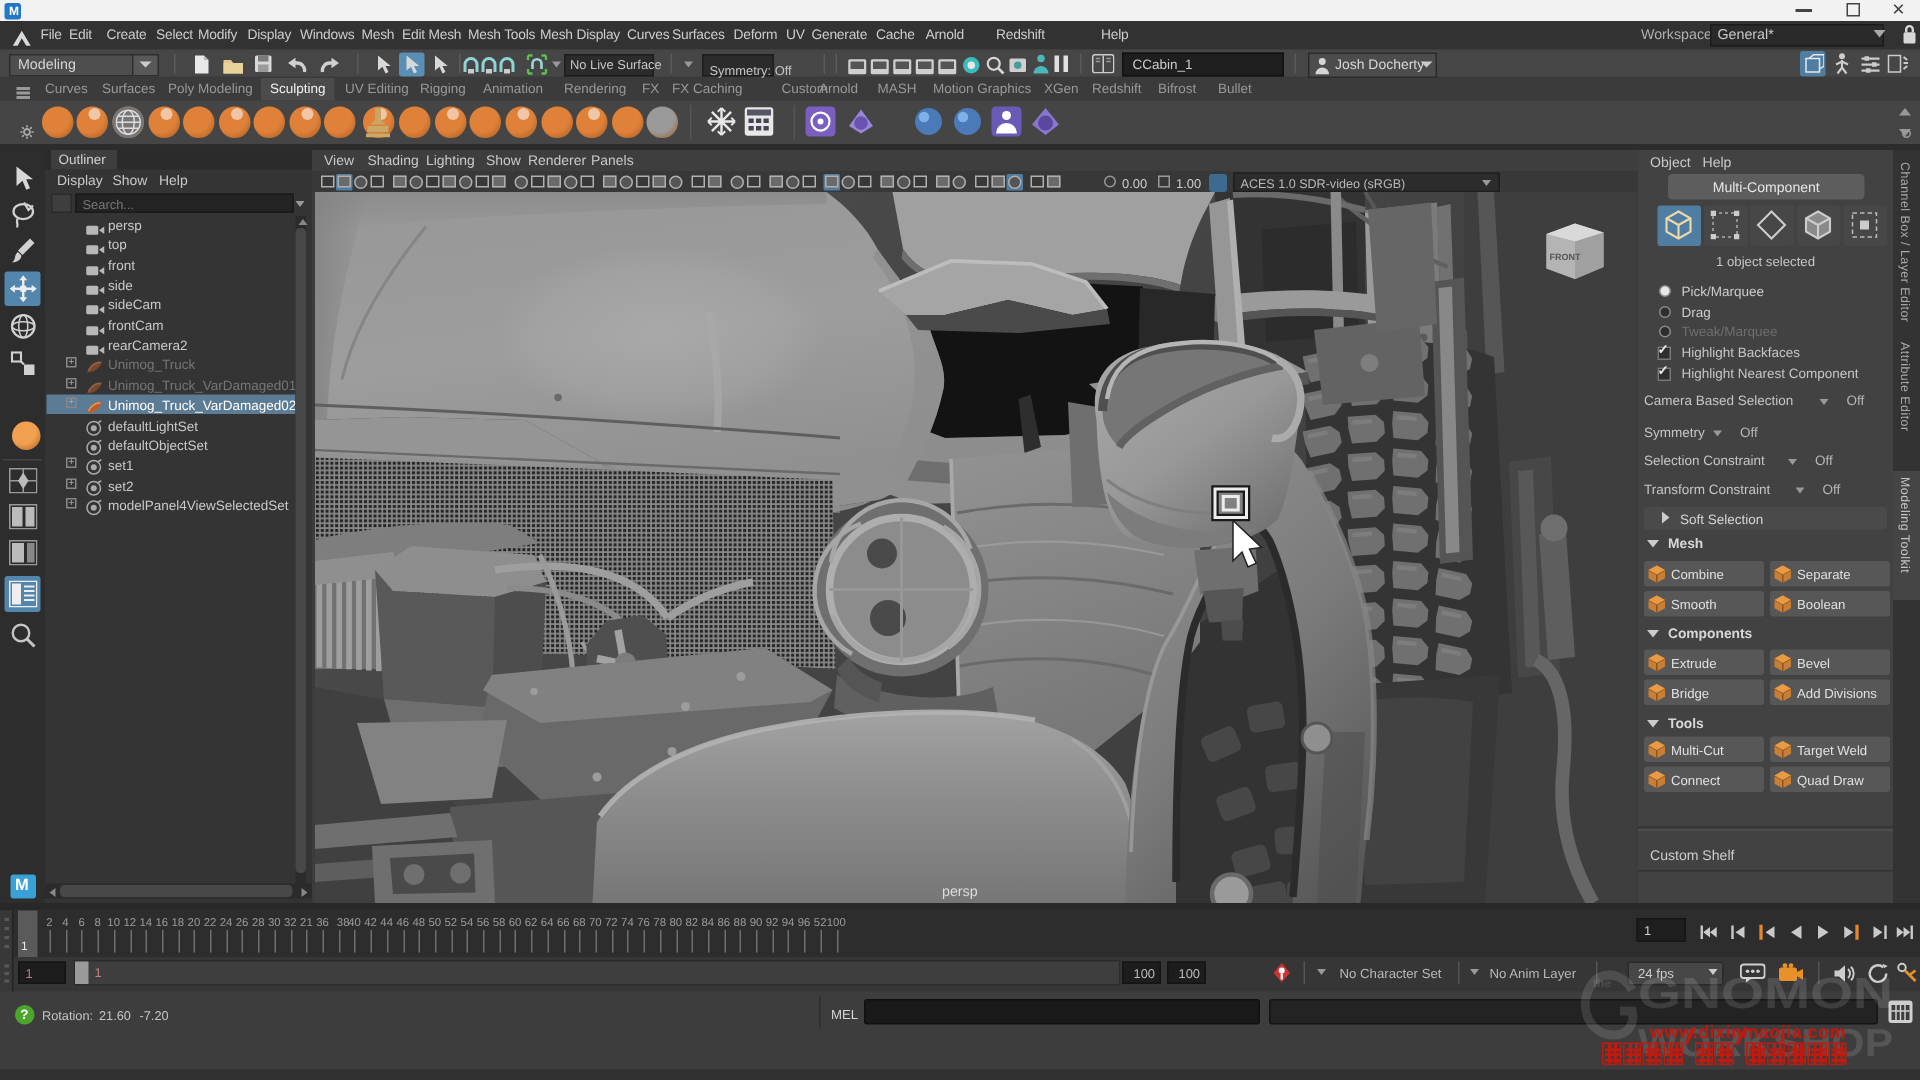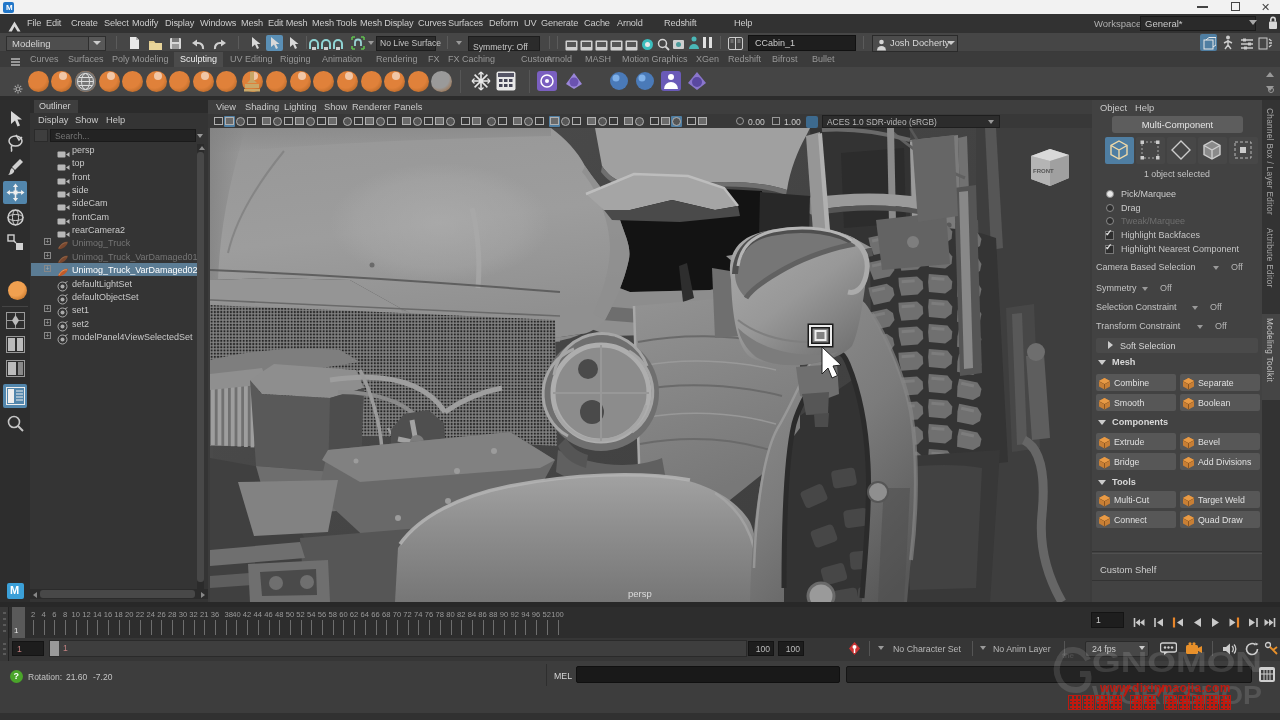--- a/index.html
+++ b/index.html
@@ -100,21 +100,21 @@
         <rect x="4" y="8" width="4" height="3" fill="#cccccc"></rect>
       </svg></div>
 <div class="abs" style="left:351px;top:36px;"><svg width="14" height="14">
         <path d="M1,1 h3 M1,1 v3 M13,1 h-3 M13,1 v3 M1,13 h3 M1,13 v-3 M13,13 h-3 M13,13 v-3" stroke="#5fbf4f" stroke-width="1.6"></path>
         <path d="M4,10 V6.5 a3,3 0 0 1 6,0 V10" stroke="#9ad4d4" stroke-width="1.8" fill="none"></path>
       </svg></div>
 <div class="abs" style="left:368px;top:41px;width:0;height:0;border-left:3.5px solid transparent;border-right:3.5px solid transparent;border-top:4px solid #999;"></div>
 <div class="abs" style="left:376px;top:35.5px;width:60px;height:15px;background:#2b2b2b;border:1px solid #1d1d1d;color:#c5c5c5;font-size:8.6px;padding:1.5px 3px;white-space:nowrap;">No Live Surface</div>
 <div class="abs" style="left:447px;top:36px;width:1px;height:13px;background:#5b5b5b;"></div>
 <div class="abs" style="left:456px;top:41px;width:0;height:0;border-left:3.5px solid transparent;border-right:3.5px solid transparent;border-top:4px solid #999;"></div>
-<div class="abs" style="left:468px;top:35.5px;width:72px;height:15px;background:#2b2b2b;border:1px solid #1d1d1d;color:#c5c5c5;font-size:8.6px;padding:5px 4px;white-space:nowrap;">Symmetry: Off</div>
+<div class="abs" style="left:468px;top:35.5px;width:48px;height:15px;background:#2b2b2b;border:1px solid #1d1d1d;color:#c5c5c5;font-size:8.6px;padding:5px 4px;white-space:nowrap;">Symmetry: Off</div>
 <div class="abs" style="left:549px;top:36px;width:1px;height:13px;background:#5b5b5b;"></div>
 <div class="abs" style="left:557px;top:36px;width:1px;height:13px;background:#5b5b5b;"></div>
 <div class="abs" style="left:565px;top:37px;"><svg width="13" height="11">
         <rect x="0.5" y="0.5" width="12" height="10" rx="1" fill="#cfcfcf"></rect>
         <rect x="2" y="2" width="9" height="5" fill="#555"></rect>
       </svg></div>
 <div class="abs" style="left:580px;top:37px;"><svg width="13" height="11">
         <rect x="0.5" y="0.5" width="12" height="10" rx="1" fill="#cfcfcf"></rect>
         <rect x="2" y="2" width="9" height="5" fill="#555"></rect>
       </svg></div>

